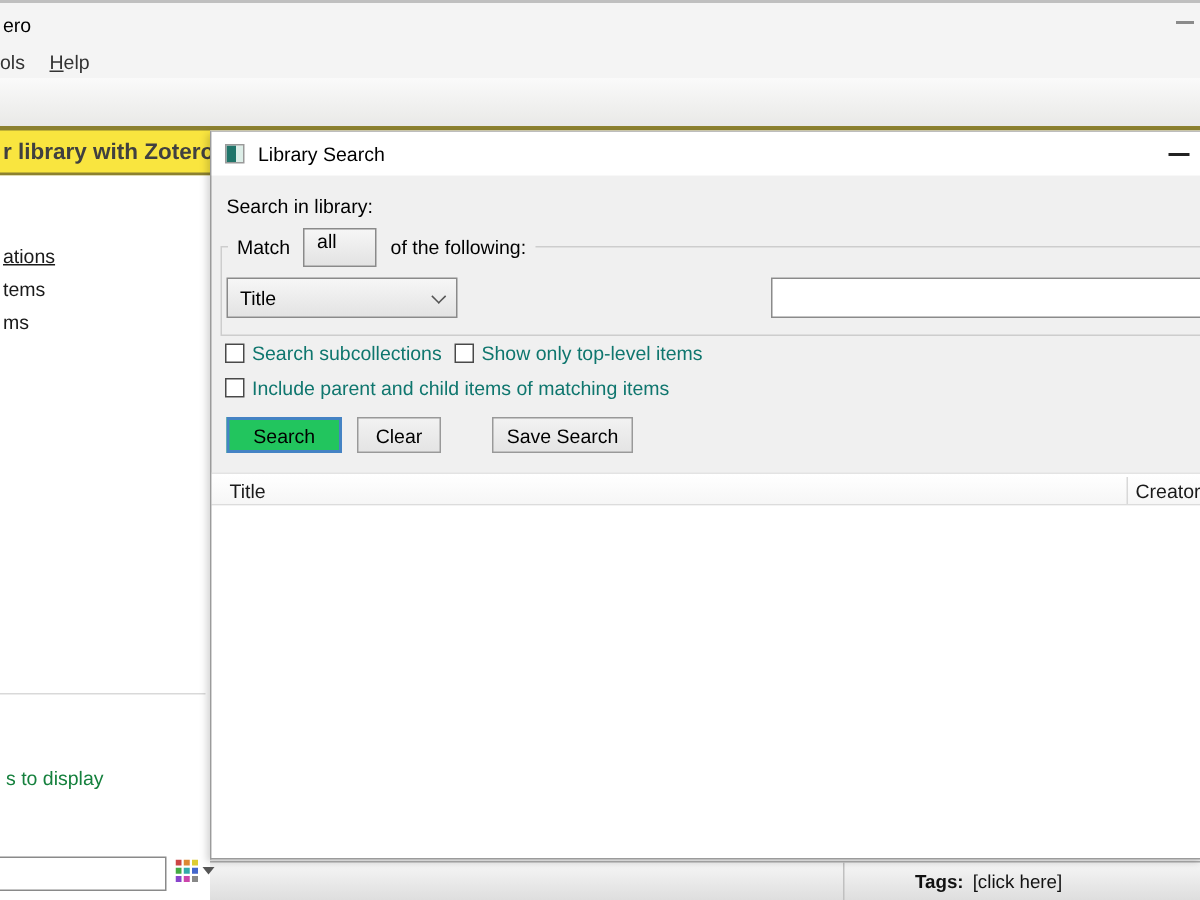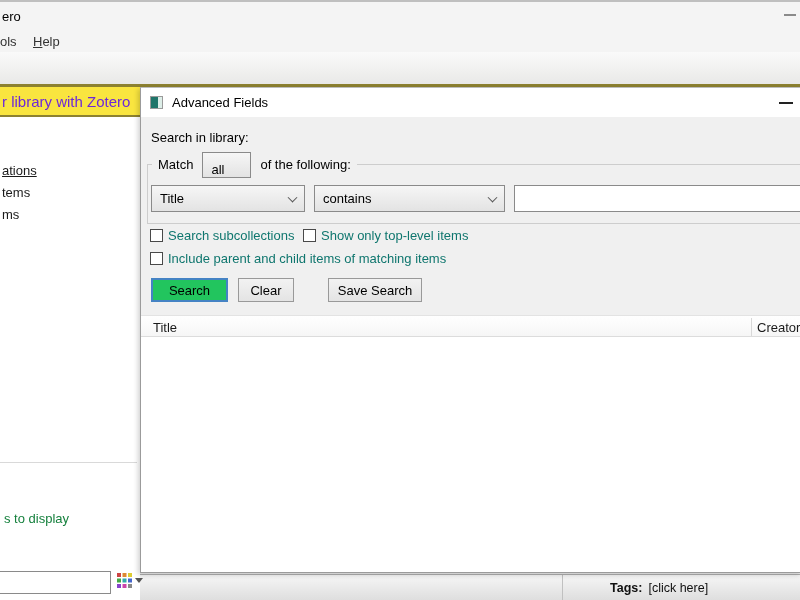--- a/index.html
+++ b/index.html
@@ -30,21 +30,21 @@
     background:#fff; border:1px solid #8a8a8a; display:flex; align-items:center; padding:0 4px; }
   .searchbox input { border:none; outline:none; flex:1; font-size:13px; color:#333;
     font-family:"Liberation Sans", sans-serif; background:transparent; min-width:0; }
   .searchbox input::placeholder { color:#8c8c8c; opacity:1; }
   .sb-arrow { width:0; height:0; border-left:4px solid transparent; border-right:4px solid transparent;
     border-top:4px solid #444; margin:0 6px 0 4px; }
 
   
   .banner { position:absolute; left:0; top:84px; width:800px; height:33px;
     background:#f9e53f; border-top:3px solid #8c8130; border-bottom:2px solid #8c8130; z-index:1; }
-  .banner-text { position:absolute; left:2px; top:6px; font-size:15px; font-weight:normal; color:#6d28d9; white-space:nowrap; }
+  .banner-text { position:absolute; left:2px; top:6px; font-size:15px; font-weight:bold; color:#404040; white-space:nowrap; }
 
   
   .sidebar { position:absolute; left:0; top:117px; width:140px; height:483px; background:#fff; z-index:2; }
   .side-item { position:absolute; left:2px; font-size:13px; color:#1a1a1a; white-space:nowrap; }
   .side-divider { position:absolute; left:0; top:345px; width:137px; height:1px; background:#d9d9d9; }
   .tagsel-empty { position:absolute; left:4px; top:394px; font-size:13px; color:#15803d; white-space:nowrap; }
   .tag-filter { position:absolute; left:-3px; top:454px; width:114px; height:23px;
     background:#fff; border:1px solid #8a8a8a; font-size:12px; padding:0 4px;
     font-family:"Liberation Sans", sans-serif; outline:none; }
   .tag-colors { position:absolute; left:117px; top:456px; width:15px; height:15px; }
@@ -77,21 +77,21 @@
   .combo .chev { position:absolute; right:8px; top:50%; width:7px; height:7px;
     border-right:1.6px solid #555; border-bottom:1.6px solid #555;
     transform:translateY(-70%) rotate(45deg); }
 
   .groupbox { position:absolute; left:6px; top:76px; width:700px; height:60px;
     border:1px solid #cdcdcd; }
   .legend { position:absolute; left:4px; top:-14px; height:27px; background:#f0f0f0;
     display:inline-flex; align-items:center; padding:0 6px; gap:9px; }
   .legend .lbl-inline { font-size:13px; color:#000; white-space:nowrap; }
   .combo-inline { position:relative; background:linear-gradient(180deg,#f6f6f6,#e3e3e3);
-    border:1px solid #8a8a8a; display:flex; align-items:flex-end; padding:0 8px;
+    border:1px solid #8a8a8a; display:flex; align-items:flex-start; padding:0 8px;
     font-size:13px; color:#000; width:49px; height:26px; }
 
   .value-input { position:absolute; left:373px; top:97px; width:310px; height:27px;
     background:#fff; border:1px solid #8a8a8a; font-size:13px; padding:0 6px;
     font-family:"Liberation Sans", sans-serif; outline:none; }
 
   .checkbox { position:absolute; width:13px; height:13px; background:#fff; border:1px solid #494949; }
   .cb-label { position:absolute; font-size:13px; color:#0f766e; white-space:nowrap; }
 
   .btn { position:absolute; top:190px; height:24px; background:linear-gradient(180deg,#f2f2f2,#e4e4e4);
@@ -205,45 +205,41 @@
   </div>
 
   <div class="bottom-strip">
     <span class="strip-divider"></span>
     <span class="tags-line"><span class="tags-label">Tags:</span><span class="tags-value">[click here]</span></span>
   </div>
 
   <div class="dialog">
     <div class="dlg-titlebar">
       <span class="dlg-icon"></span>
-      <span class="dlg-title">Advanced Fields</span>
+      <span class="dlg-title">Library Search</span>
       <span class="dlg-minimize"></span>
     </div>
 
     <span class="lbl" style="left:10px; top:42px;">Search in library:</span>
 
     <div class="groupbox">
       <div class="legend">
         <span class="lbl-inline">Match</span>
         <div class="combo-inline">
           <span>all</span>
           <span class="chev"></span>
         </div>
         <span class="lbl-inline">of the following:</span>
       </div>
     </div>
 
     <div class="combo" style="left:10px; top:97px; width:154px; height:27px;">
       <span>Title</span>
       <span class="chev"></span>
     </div>
-    <div class="combo" style="left:173px; top:97px; width:191px; height:27px;">
-      <span>contains</span>
-      <span class="chev"></span>
-    </div>
     <input class="value-input" type="text" value="" style="">
 
     <span class="checkbox" style="left:9px; top:141px;"></span>
     <span class="cb-label" style="left:27px; top:140px;">Search subcollections</span>
     <span class="checkbox" style="left:162px; top:141px;"></span>
     <span class="cb-label" style="left:180px; top:140px;">Show only top-level items</span>
 
     <span class="checkbox" style="left:9px; top:164px;"></span>
     <span class="cb-label" style="left:27px; top:163px;">Include parent and child items of matching items</span>
 

